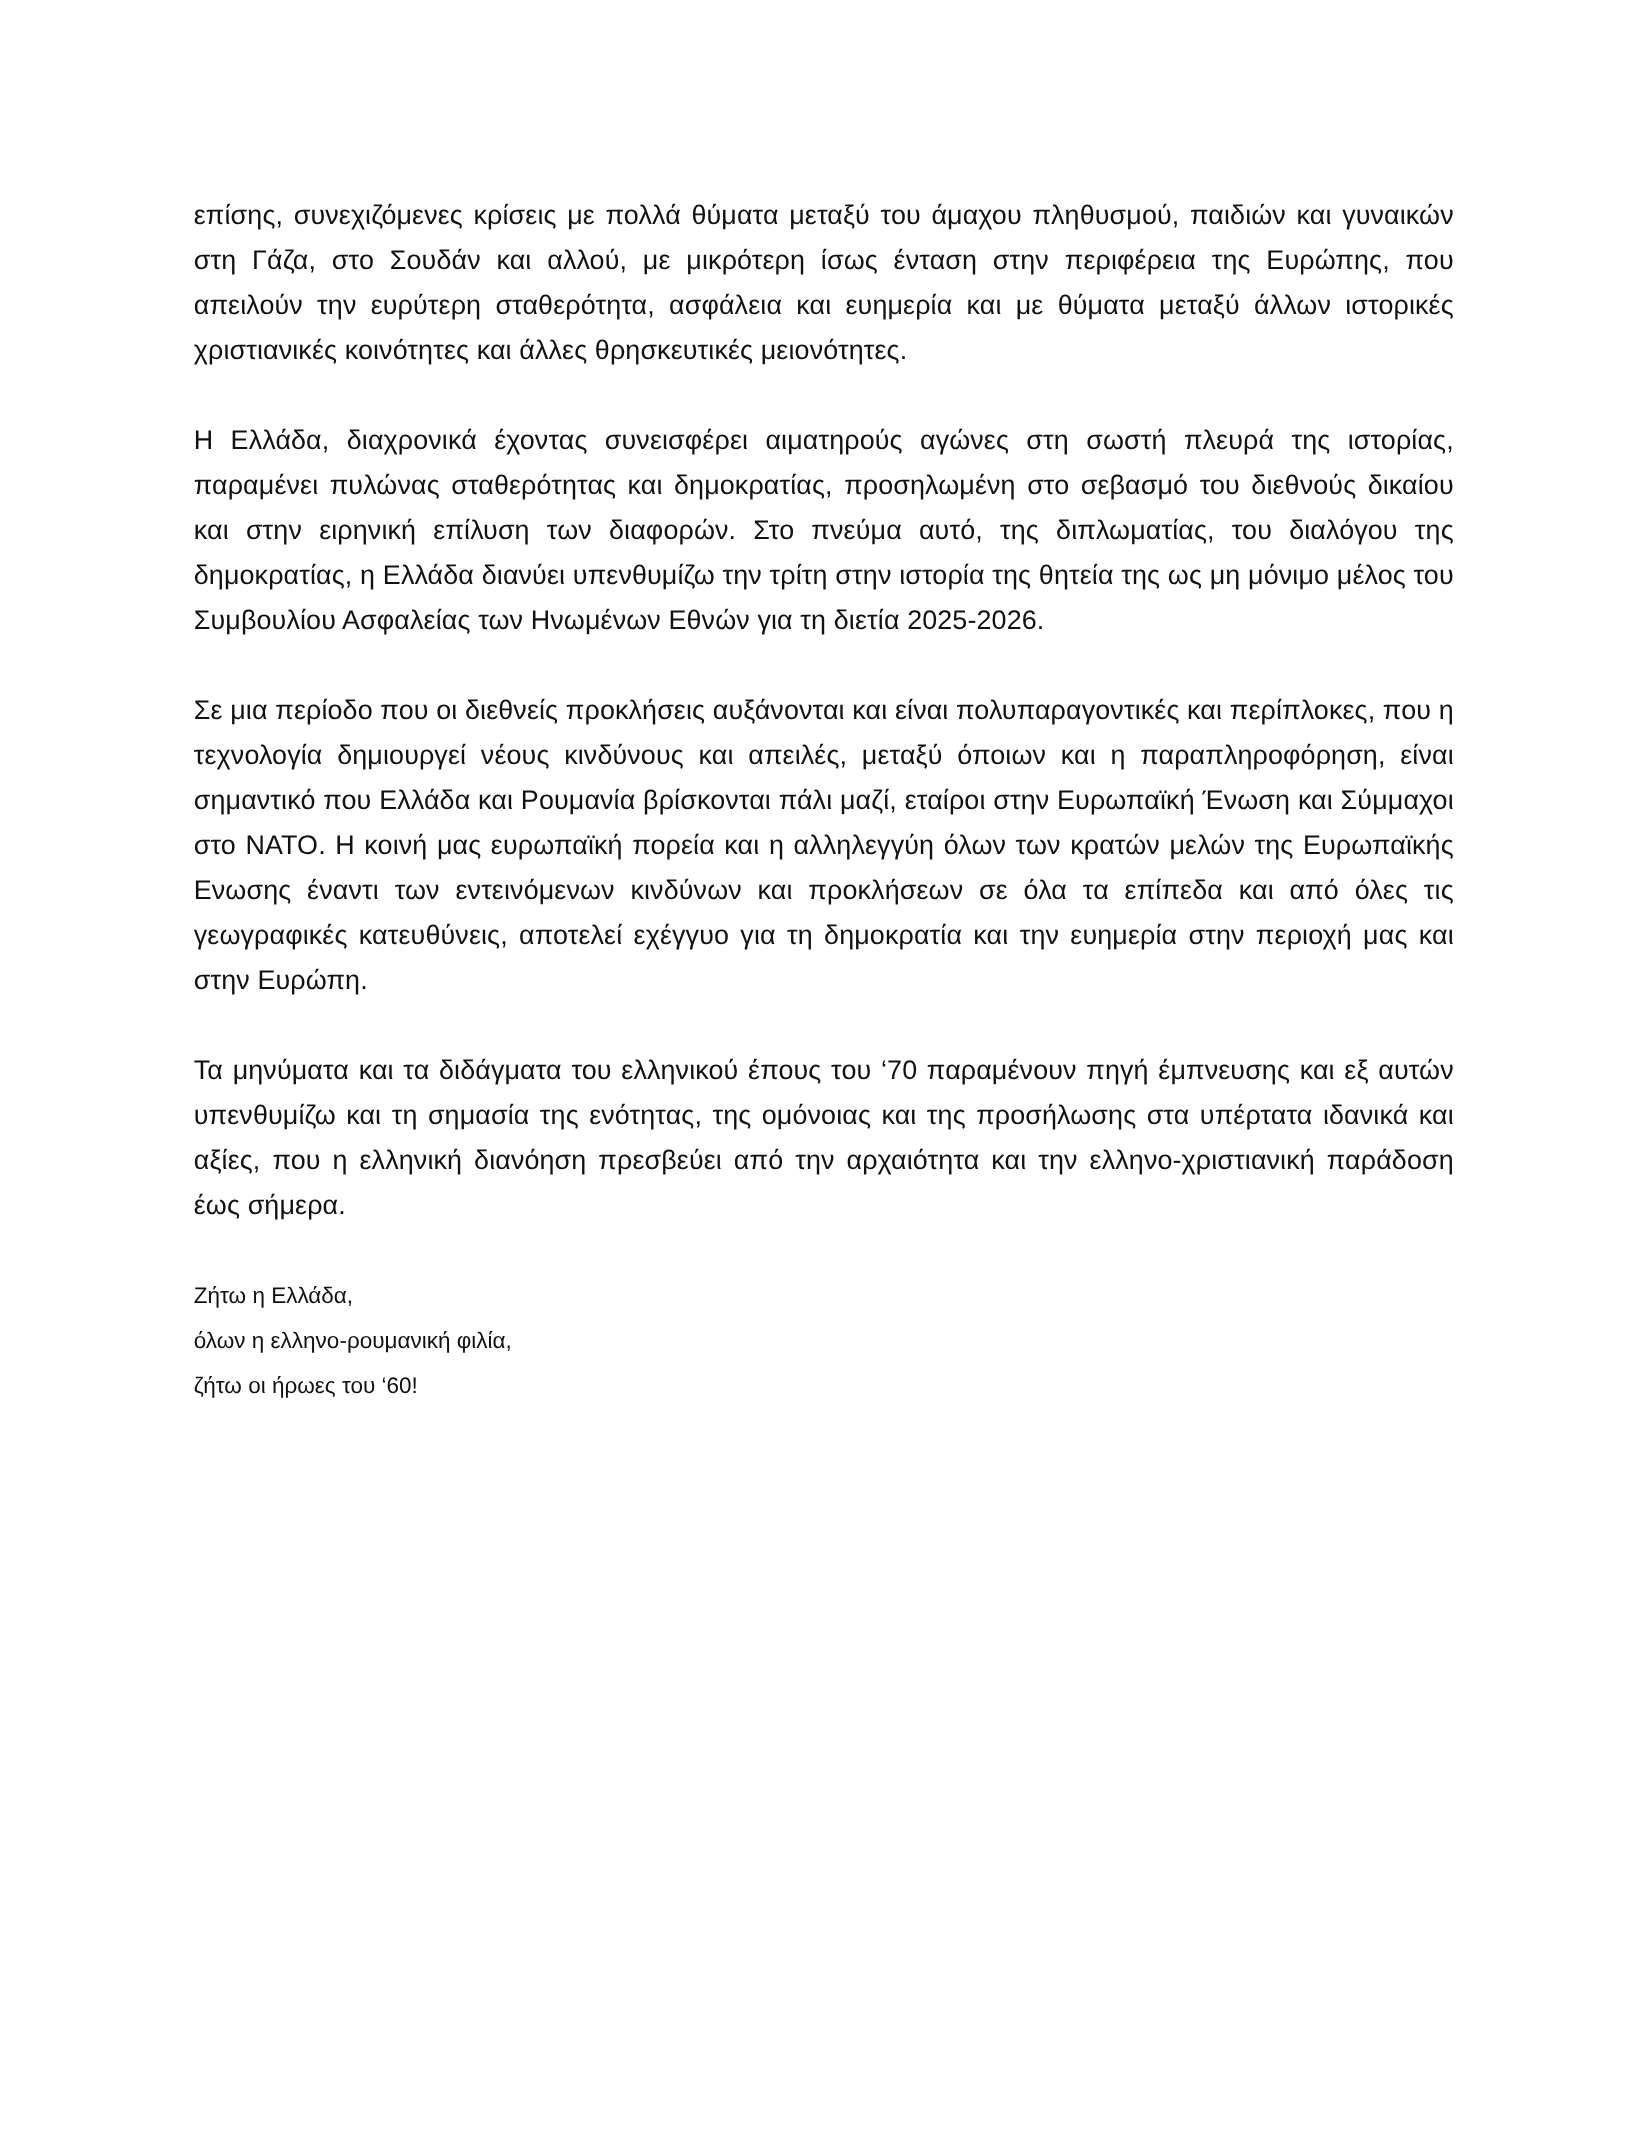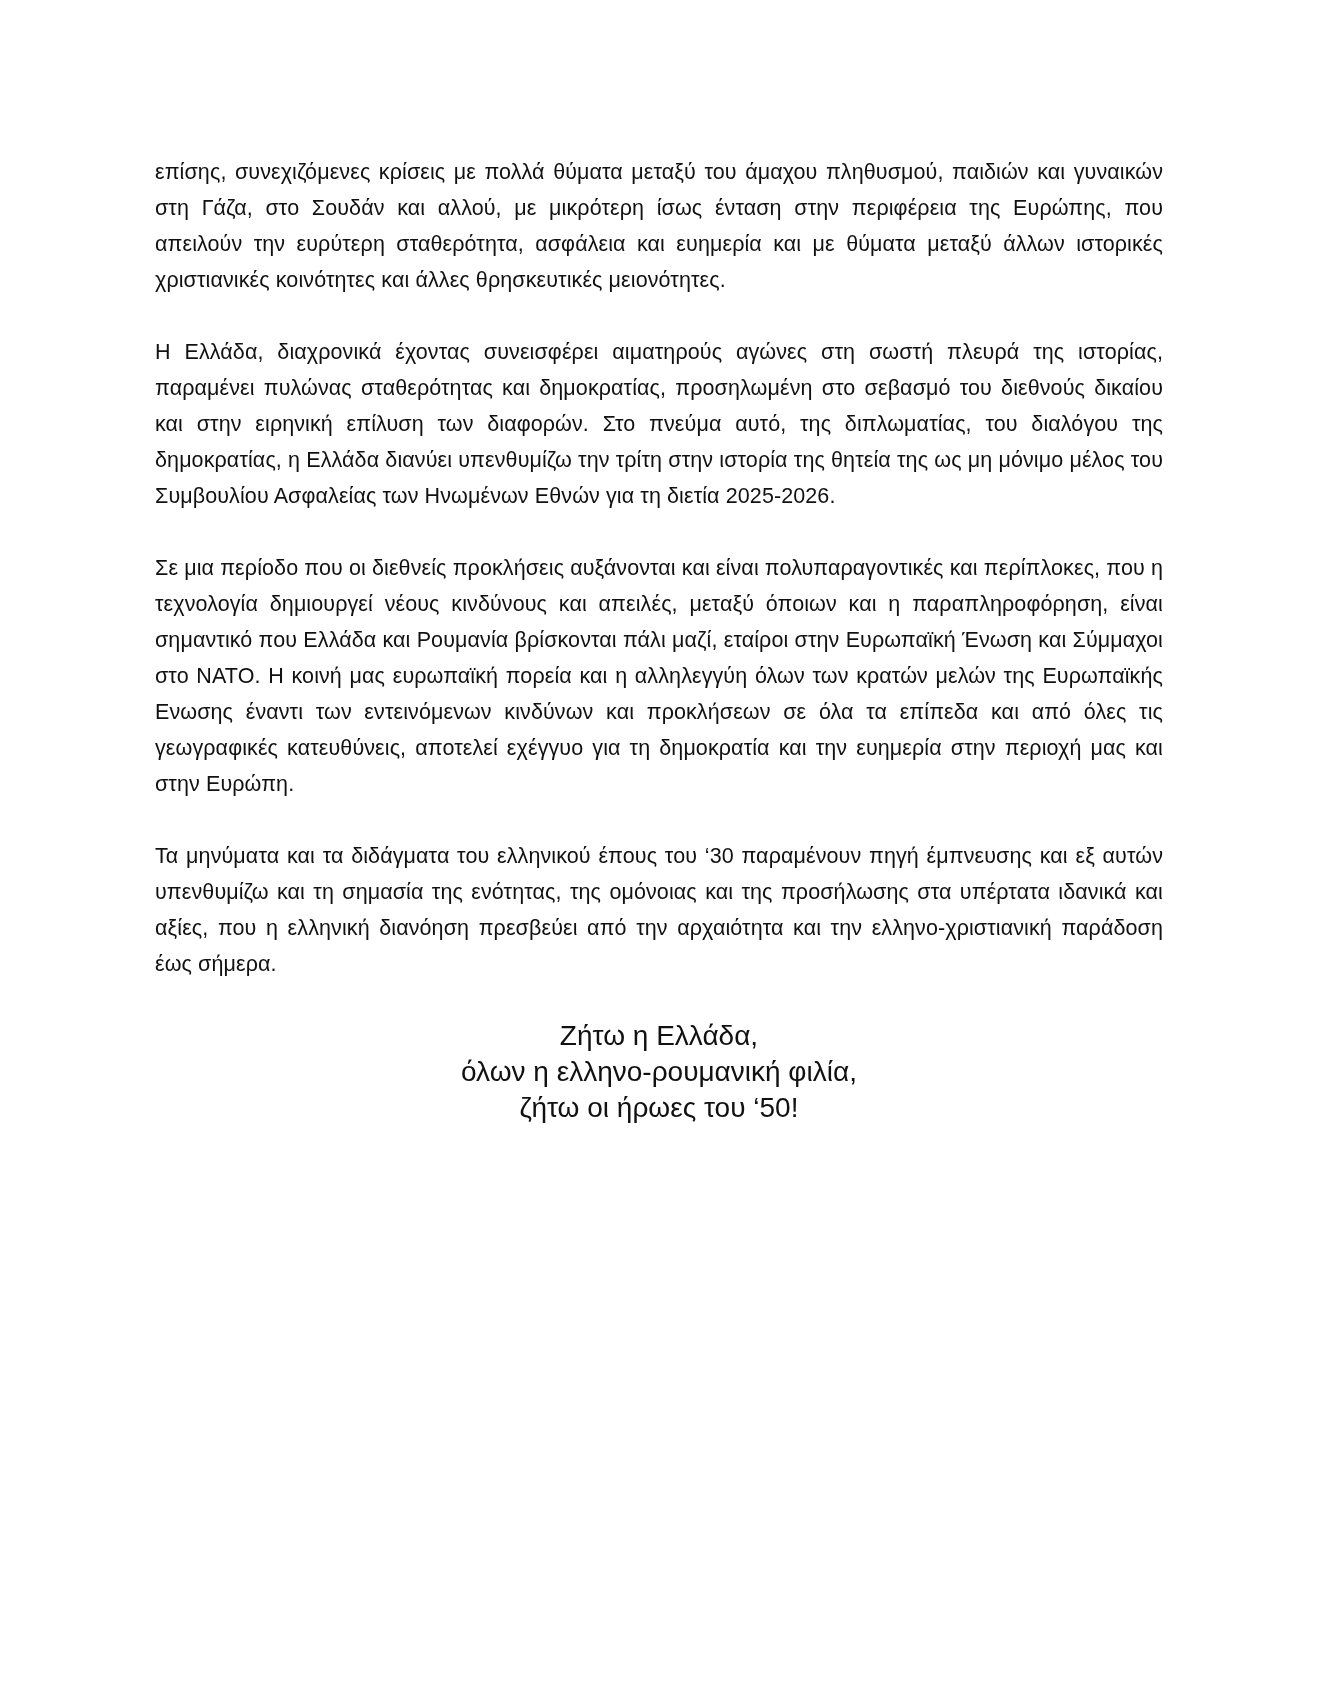--- a/index.html
+++ b/index.html
@@ -31,37 +31,36 @@
     }
     .para {
       font-size: 21.5px;
       line-height: 36px;
       margin: 0 0 36px 0;
       text-align: justify;
       text-align-last: left;
       letter-spacing: 0.1px;
     }
     .closing {
-      font-size: 28px;
+      font-size: 18px;
       line-height: 36px;
       margin: 0;
-      text-align: center;
     }
     .closing-line {
       display: block;
     }
   </style>
 </head>
 <body>
 
 <div class="page">
   <div class="content">
     <p class="para">επίσης, συνεχιζόμενες κρίσεις με πολλά θύματα μεταξύ του άμαχου πληθυσμού, παιδιών και γυναικών στη Γάζα, στο Σουδάν και αλλού, με μικρότερη ίσως ένταση στην περιφέρεια της Ευρώπης, που απειλούν την ευρύτερη  σταθερότητα, ασφάλεια και ευημερία και με θύματα μεταξύ άλλων ιστορικές χριστιανικές κοινότητες και άλλες θρησκευτικές μειονότητες.</p>
     <p class="para">Η Ελλάδα, διαχρονικά έχοντας συνεισφέρει αιματηρούς αγώνες στη σωστή πλευρά της ιστορίας, παραμένει πυλώνας σταθερότητας και δημοκρατίας, προσηλωμένη στο σεβασμό του διεθνούς δικαίου και στην ειρηνική επίλυση των διαφορών. Στο πνεύμα αυτό, της διπλωματίας, του διαλόγου της δημοκρατίας, η Ελλάδα διανύει υπενθυμίζω την τρίτη στην ιστορία της θητεία της ως μη μόνιμο μέλος του Συμβουλίου Ασφαλείας των Ηνωμένων Εθνών για τη διετία 2025-2026.</p>
     <p class="para">Σε μια περίοδο που οι διεθνείς προκλήσεις αυξάνονται και είναι πολυπαραγοντικές και περίπλοκες, που η τεχνολογία δημιουργεί νέους κινδύνους και απειλές, μεταξύ όποιων και η παραπληροφόρηση, είναι σημαντικό που Ελλάδα και Ρουμανία βρίσκονται πάλι μαζί, εταίροι στην Ευρωπαϊκή Ένωση και Σύμμαχοι στο ΝΑΤΟ. Η κοινή μας ευρωπαϊκή πορεία και η αλληλεγγύη όλων των κρατών μελών της Ευρωπαϊκής Ενωσης έναντι των εντεινόμενων κινδύνων και προκλήσεων σε όλα τα επίπεδα και από όλες τις γεωγραφικές κατευθύνεις, αποτελεί εχέγγυο για τη δημοκρατία και την ευημερία στην περιοχή μας και στην Ευρώπη.</p>
-    <p class="para">Τα μηνύματα και τα διδάγματα του ελληνικού έπους του ‘30 παραμένουν πηγή έμπνευσης και εξ αυτών υπενθυμίζω και τη σημασία της ενότητας, της ομόνοιας και της προσήλωσης στα υπέρτατα ιδανικά και αξίες, που η ελληνική διανόηση  πρεσβεύει από την αρχαιότητα και την ελληνο-χριστιανική παράδοση έως σήμερα.</p>
+    <p class="para">Τα μηνύματα και τα διδάγματα του ελληνικού έπους του ‘70 παραμένουν πηγή έμπνευσης και εξ αυτών υπενθυμίζω και τη σημασία της ενότητας, της ομόνοιας και της προσήλωσης στα υπέρτατα ιδανικά και αξίες, που η ελληνική διανόηση  πρεσβεύει από την αρχαιότητα και την ελληνο-χριστιανική παράδοση έως σήμερα.</p>
     <div class="closing">
       <span class="closing-line">Ζήτω η Ελλάδα,</span>
       <span class="closing-line">όλων η ελληνο-ρουμανική φιλία,</span>
-      <span class="closing-line">ζήτω οι ήρωες του ‘50!</span>
+      <span class="closing-line">ζήτω οι ήρωες του ‘60!</span>
     </div>
   </div>
 </div>
 
 </body></html>

